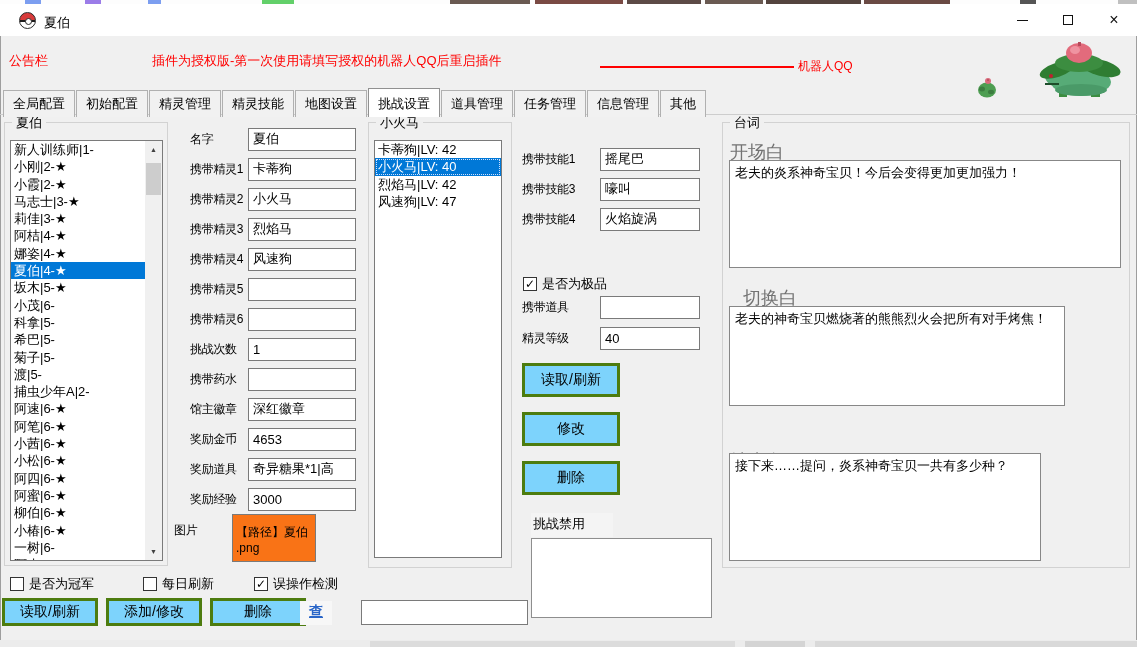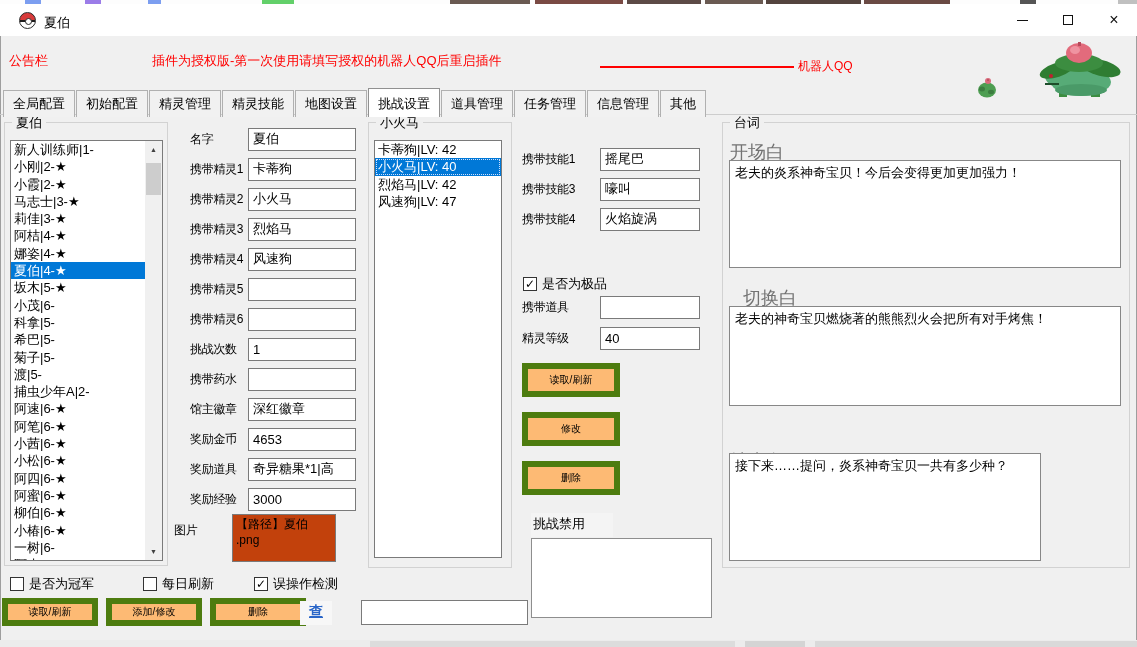--- a/index.html
+++ b/index.html
@@ -61,36 +61,36 @@
   
   .frow { height:30px; display:flex; align-items:center; }
   .flabel { font-size:12px; letter-spacing:-0.3px; white-space:nowrap; color:#000; flex:0 0 auto; }
   .tin { height:23px; border:1px solid #7a7a7a; background:#fff; font-size:13px; padding:0 4px;
          font-family:inherit; color:#000; }
   #detail-form { position:absolute; left:174px; top:124px; width:172px; }
   #detail-form .flabel { width:58px;margin-left:16px; }
   #detail-form .tin { width:108px; }
   #image-row { position:absolute; left:174px; top:514px; display:flex; }
   #image-row .flabel { width:58px; padding-top:8px; }
-  #image-textarea { width:104px; height:48px; border:1px solid #7a7a7a; background:#c2410c; font-size:12px;
-         padding:1px 3px; font-family:inherit; resize:none; overflow:hidden; }
+  #image-textarea { width:84px; height:48px; border:1px solid #7a7a7a; background:#f97316; font-size:12px;
+         padding:9px 3px; font-family:inherit; resize:none; overflow:hidden; }
 
   #skill-form { position:absolute; left:522px; top:144px; width:190px; }
   #skill-form .flabel, #skill-extra .flabel { width:78px; }
   #skill-form .tin, #skill-extra .tin { width:100px; }
   #skill-extra { position:absolute; left:522px; top:292px; width:190px; }
   #skill-extra .frow { height:31px; }
 
   .cbwrap { display:flex; align-items:center; cursor:default; }
   .cbox { width:14px; height:14px; border:1px solid #333; background:#fff; display:inline-flex;
           align-items:center; justify-content:center; font-size:12px; line-height:12px; color:#000; flex:0 0 auto; }
   .cblabel { font-size:13px; margin-left:5px; white-space:nowrap; color:#000; }
   #premium-check { position:absolute; left:523px; top:275px; }
 
-  .wbtn { width:98px; height:34px; background:#fdba74; border:6px solid #4d7c0f; font-size:10px;
+  .wbtn { width:98px; height:34px; background:#7dd3fc; border:3px solid #4d7c0f; font-size:14px;
           font-family:inherit; color:#000; }
   #skill-buttons { position:absolute; left:522px; top:363px; display:flex; flex-direction:column; gap:15px; }
 
   #disable-label { position:absolute; left:531px; top:513px; font-size:13px; color:#000;
                    background:#f4f4f4; padding:2px 28px 4px 2px; }
   #disable-area { position:absolute; left:531px; top:538px; width:181px; height:80px; border:1px solid #8e8e8e;
                   background:#fff; resize:none; font-family:inherit; font-size:13px; }
 
   
   .dlg-label { position:absolute; font-size:18px; color:#737373; }
@@ -330,21 +330,21 @@
   </div>
 <div id="disable-label">挑战禁用</div>
 <textarea id="disable-area" style=""></textarea>
 
 <div class="gb" style="left:722px;top:122px;width:408px;height:446px;">
   <span class="gb-cap">台词</span>
 </div>
 <div class="dlg-label" style="left:730px;top:140px;">开场白</div>
 <textarea class="dlg-ta" style="left: 729px; top: 160px; width: 392px; height: 108px;">老夫的炎系神奇宝贝！今后会变得更加更加强力！</textarea>
 <div class="dlg-label" style="left:743px;top:286px;">切换白</div>
-<textarea class="dlg-ta" style="left: 729px; top: 306px; width: 392px; height: 100px;">老夫的神奇宝贝燃烧著的熊熊烈火会把所有对手烤焦！</textarea>
+<textarea class="dlg-ta" style="left: 729px; top: 306px; width: 336px; height: 100px;">老夫的神奇宝贝燃烧著的熊熊烈火会把所有对手烤焦！</textarea>
 <div class="dlg-label" style="left:730px;top:426px;margin-top:23px;">结束白</div>
 <textarea class="dlg-ta" style="left: 729px; top: 453px; width: 312px; height: 108px;">接下来……提问，炎系神奇宝贝一共有多少种？</textarea>
 
 <div id="footer-checks">
     <span class="cbwrap">
       <span class="cbox"></span>
       <span class="cblabel">是否为冠军</span>
     </span>
     <span class="cbwrap">
       <span class="cbox"></span>

